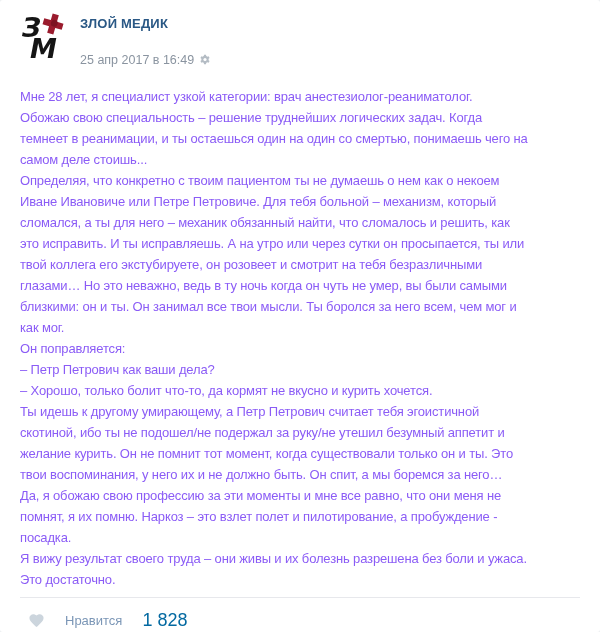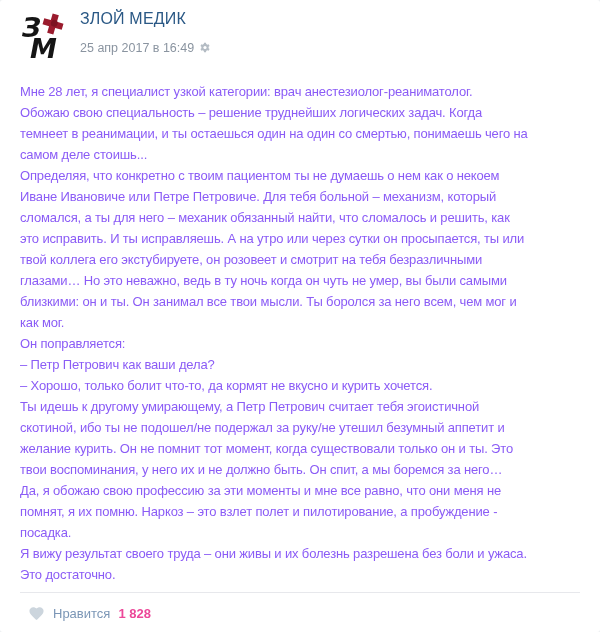--- a/index.html
+++ b/index.html
@@ -25,30 +25,30 @@
   }
   .avatar{
     width:52px;height:52px;
     flex:0 0 52px;
     display:block;
     cursor:pointer;
   }
   .avatar svg{width:52px;height:52px;display:block;}
   .header-info{display:flex;flex-direction:column;}
   .author{
-    margin-top:0;
+    margin-top:6px;
     color:#2a5885;
-    font-size:16px;
-    font-weight:normal;
+    font-size:13px;
+    font-weight:bold;
     letter-spacing:.2px;
     text-decoration:none;
     cursor:pointer;
   }
   .date-row{
-    margin-top:13px;
+    margin-top:22px;
     display:flex;
     align-items:center;
     gap:5px;
   }
   .date{
     color:#8a94a0;
     font-size:12.5px;
     text-decoration:none;
     cursor:pointer;
   }
@@ -68,35 +68,34 @@
   }
   
   .divider{
     border-top:1px solid #e7e8ec;
     margin:7px 20px 0 20px;
   }
   .like-row{
     display:flex;
     align-items:center;
     padding:12px 20px 0 28px;
-    gap:8px;
+    gap:20px;
   }
   .heart{display:inline-flex;cursor:pointer;}
   .heart svg{width:17px;height:17px;display:block;}
   .like-label{
     color:#7b96b6;
     font-size:13px;
     text-decoration:none;
     cursor:pointer;
   }
   .like-count{
-    color:#ec4899;
-    font-size:13px;
+    color:#0369a1;
+    font-size:18px;
     cursor:pointer;
-    font-weight:bold;
   }
 </style>
 </head>
 <body>
 
 <div class="card">
 
   <header class="post-header">
     <a class="avatar">
       <svg viewBox="0 0 52 52">

